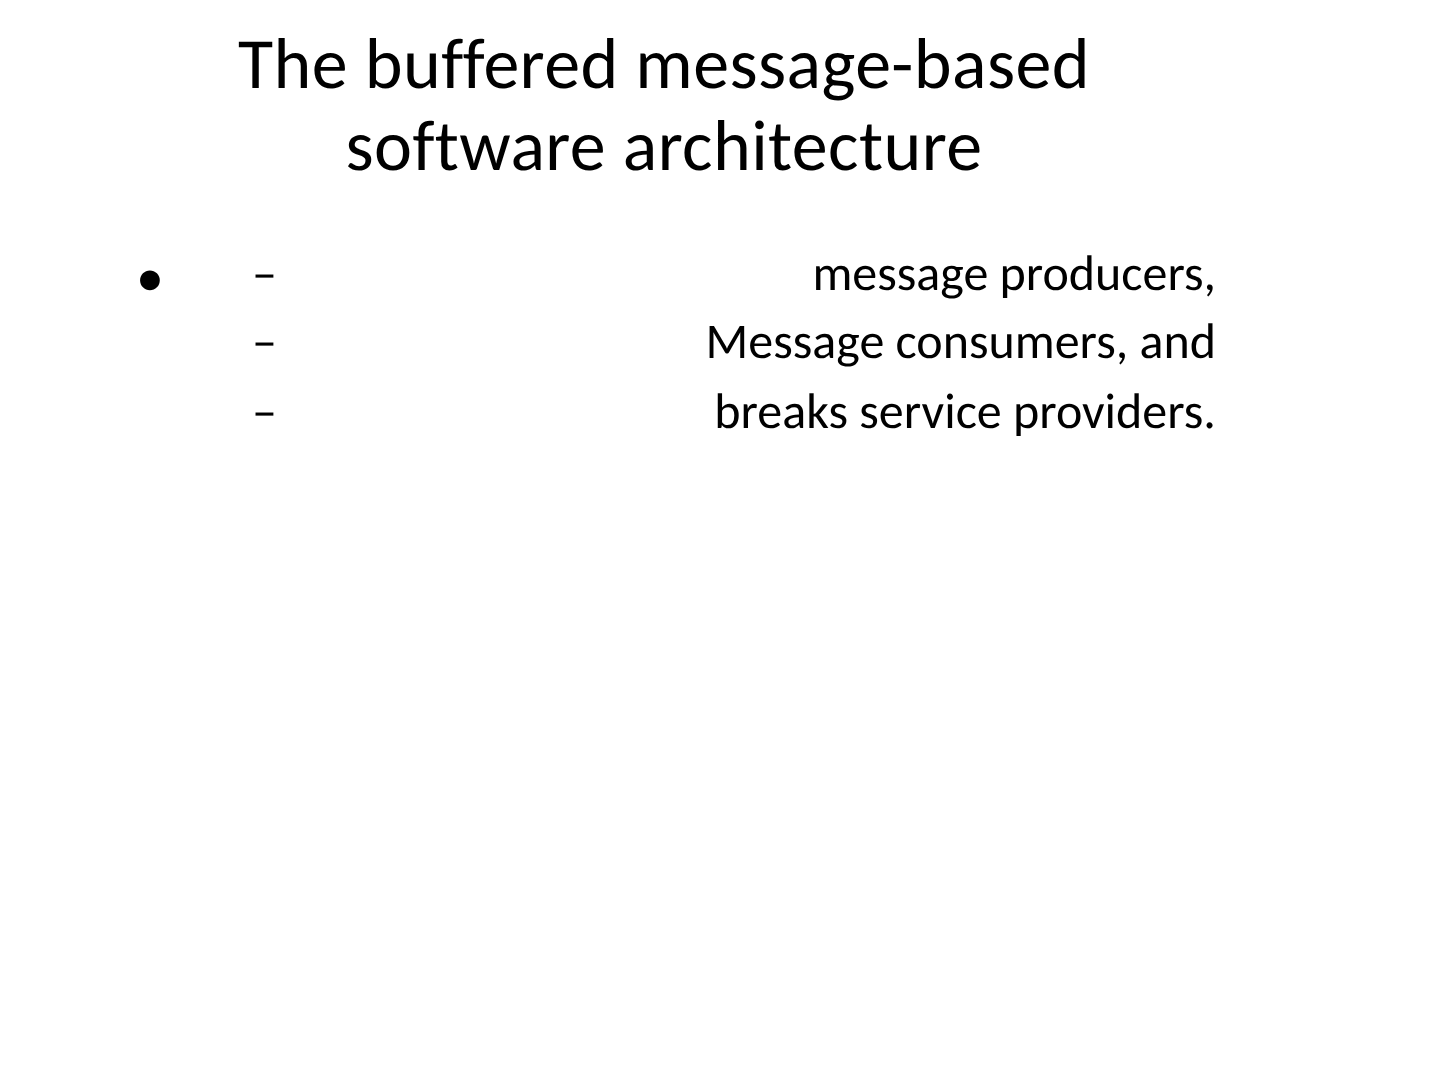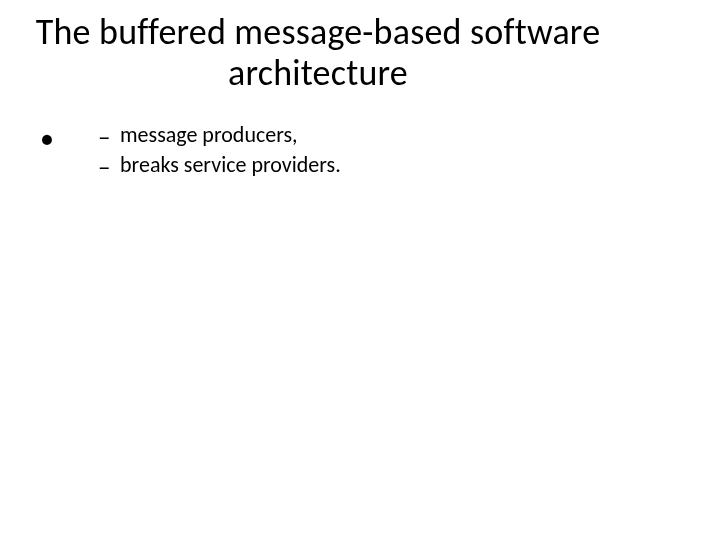--- a/index.html
+++ b/index.html
@@ -8,21 +8,21 @@
     width: 720px;
     height: 540px;
     background: #fff;
     font-family: Calibri, "Segoe UI", Arial, sans-serif;
     color: #000;
   }
   .slide {
     width: 648px;
     height: 540px;
     box-sizing: border-box;
-    padding: 8px 40px 0 28px;
+    padding: 8px 40px 0 56px;
   }
   .title {
     font-size: 36px;
     line-height: 1.15;
     text-align: center;
     font-weight: 400;
     margin: 4px 0 26px 0;
     letter-spacing: 0.2px;
   }
   ul.level1 {
@@ -42,22 +42,23 @@
     position: absolute;
     left: 0;
     top: 0;
     font-size: 28px;
     line-height: 1.25;
   }
   ul.level2 {
     list-style: none;
     margin: 10px 0 11px 0;
     padding: 0 0 0 32px;
-    font-size: 22px;
+    font-size: 25px;
     line-height: 1.3;
+    text-align: right;
   }
   ul.level2 > li {
     position: relative;
     padding-left: 22px;
     margin-bottom: 2px;
   }
   ul.level2 > li::before {
     content: "–";
     position: absolute;
     left: 0;
@@ -72,18 +73,21 @@
 <div class="slide">
   <h1 class="title">The buffered message-based software architecture</h1>
 
   <ul class="level1">
     <li>
       <ul class="level2">
         <li>
           <span>message producers,</span>
         </li>
         <li>
+          <span>Message consumers, and</span>
+        </li>
+        <li>
           <span>breaks service providers.</span>
         </li>
       </ul>
     </li>
   </ul>
 </div>
 
 </body></html>

